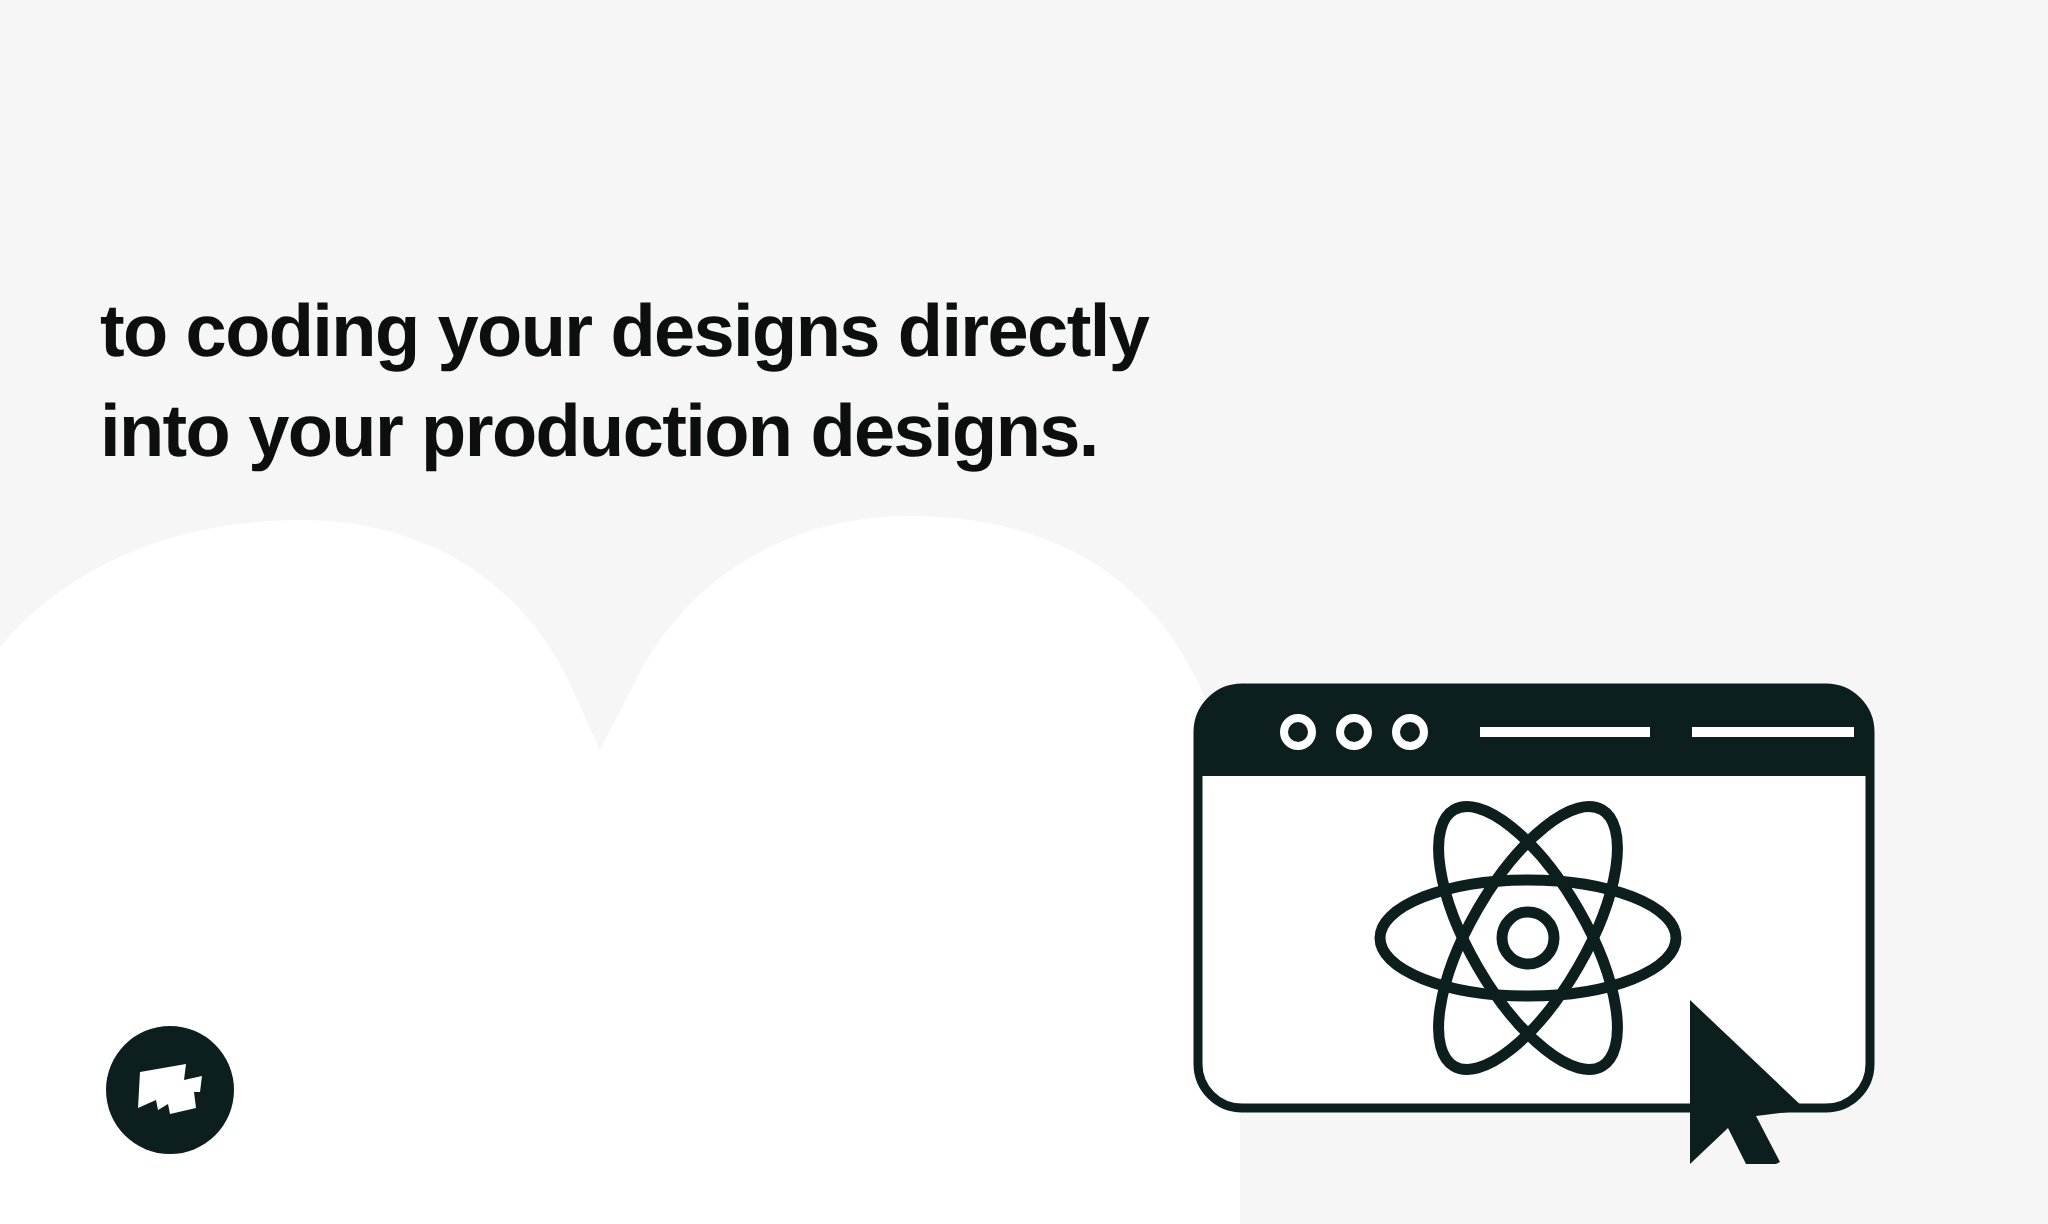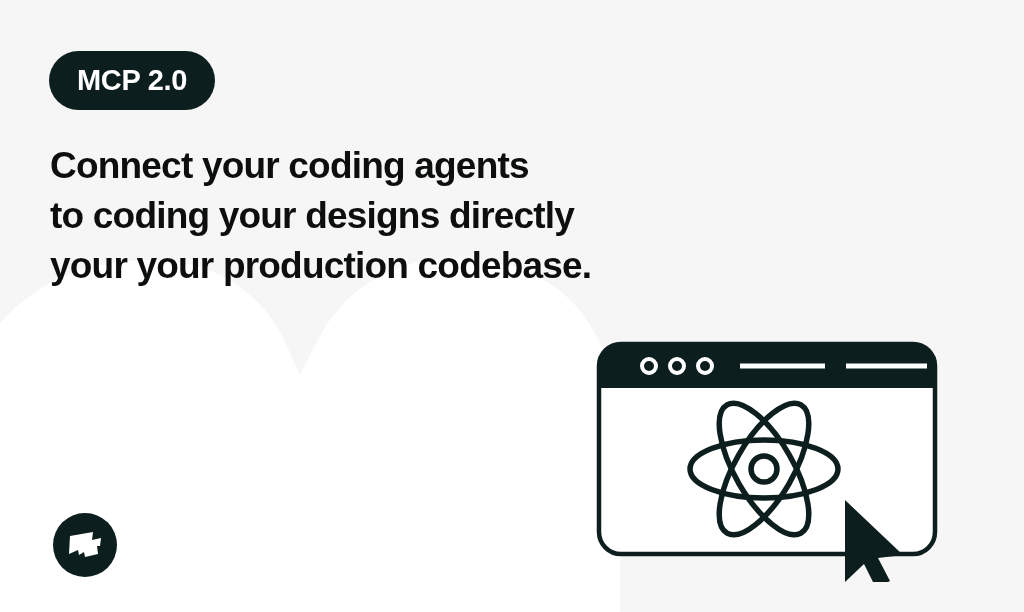--- a/index.html
+++ b/index.html
@@ -106,28 +106,24 @@
              C -40 60 60 10 150 10
              C 220 10 265 48 285 92
              L 300 125
              L 318 90
              C 340 45 388 8 455 8
              C 548 8 620 62 620 200
              L 620 362
              Z" fill="#ffffff"></path>
   </svg>
 
-  <div id="badge">
-    <span id="badge-label">MCP 2.0</span>
-  </div>
 
   <div id="headline">
-    <span class="headline-line">Connect your coding agents</span>
     <span class="headline-line">to coding your designs directly</span>
-    <span class="headline-line">your your production codebase.</span>
+    <span class="headline-line">into your production designs.</span>
   </div>
 
   <svg id="browser-illustration" viewBox="0 0 350 250" xmlns="http://www.w3.org/2000/svg" aria-hidden="true">
 
     <g>
       <rect x="7" y="12" width="336" height="210" rx="22" ry="22" fill="#ffffff" stroke="#0c1f1e" stroke-width="4.5"></rect>
 
       <path d="M 7 34
                L 7 34
                A 22 22 0 0 1 29 12

